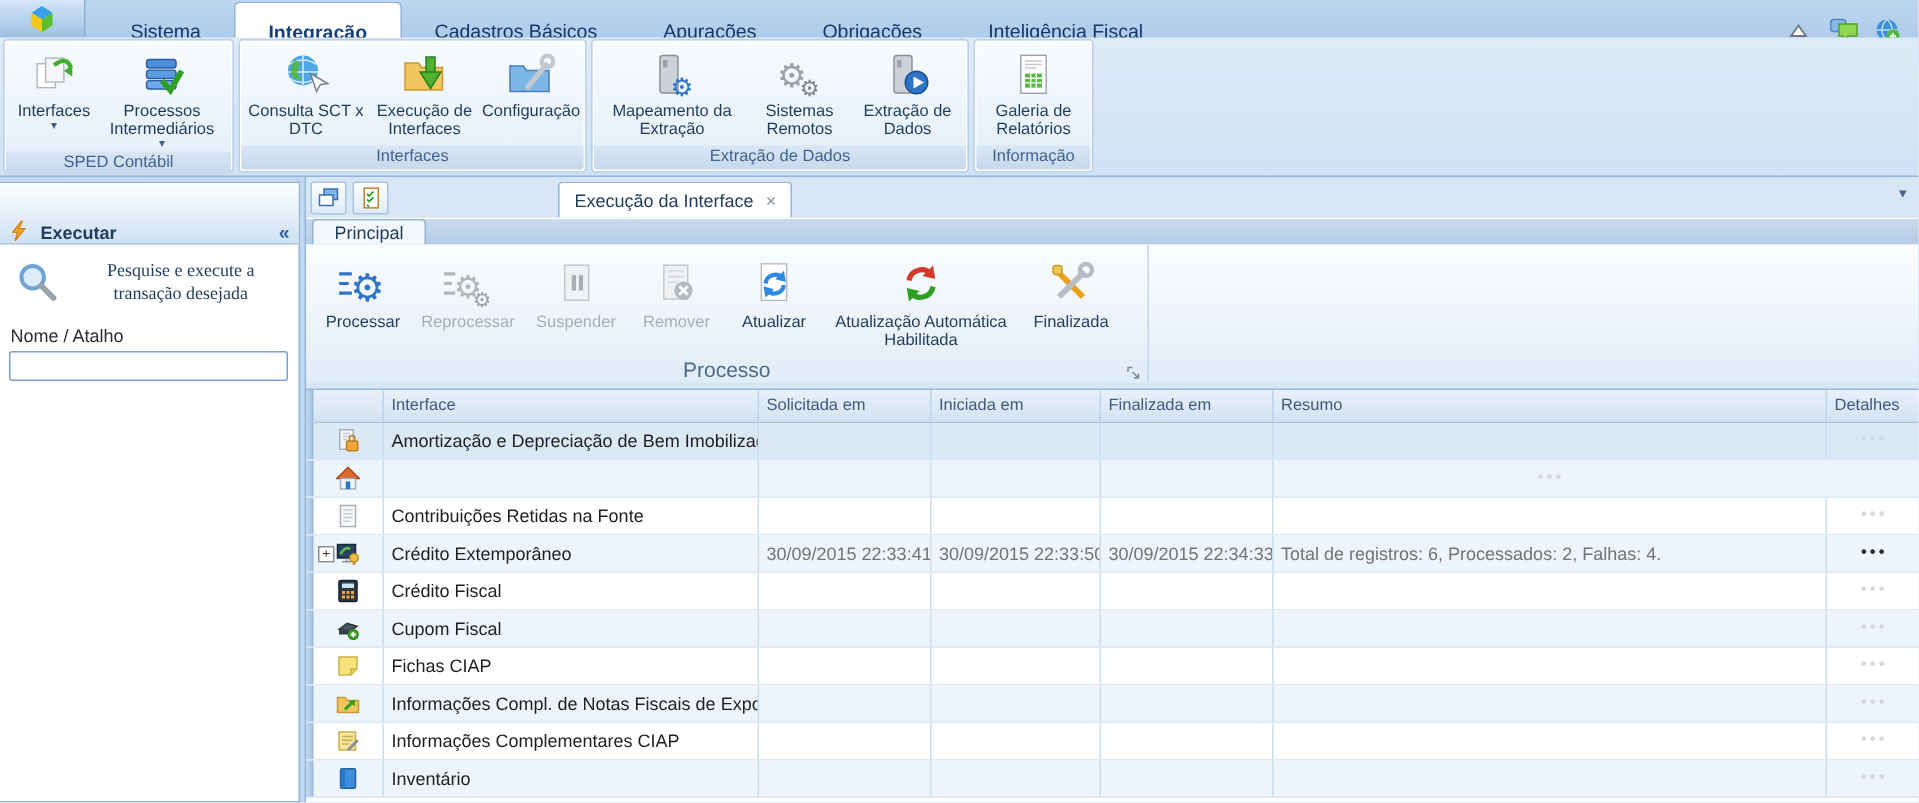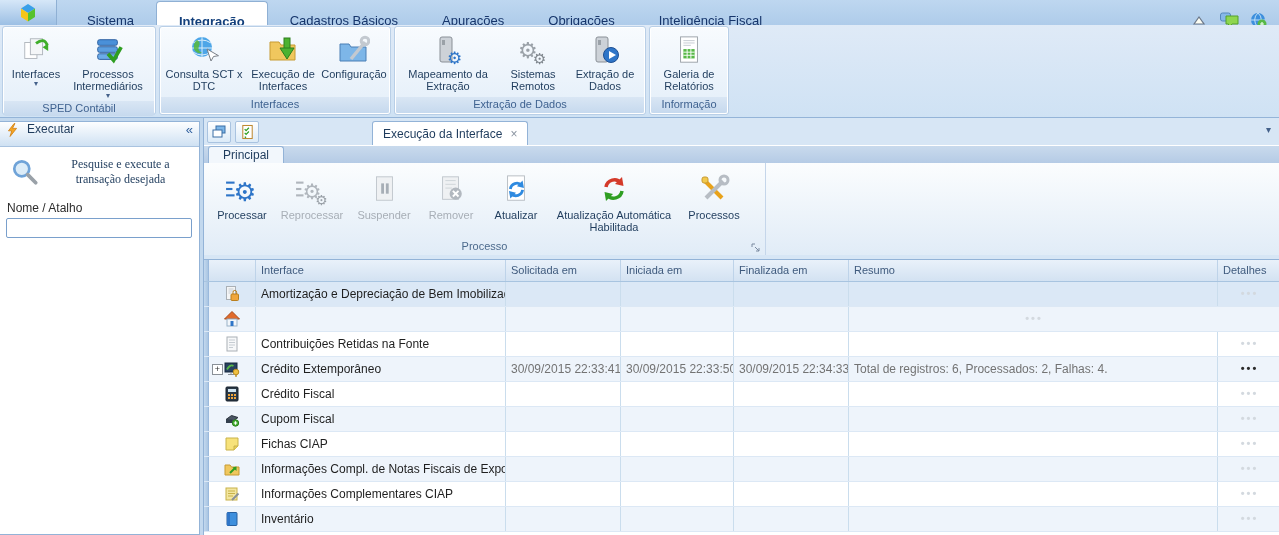--- a/index.html
+++ b/index.html
@@ -39,22 +39,22 @@
     border-radius:0 0 2px 2px; font-size:11px; color:#3f6290; text-align:center; line-height:15px; }
   .w56{width:58px}.w84{width:86px}.w80{width:80px}.w78{width:78px}.w64{width:64px}
   .w96{width:98px}.w70{width:72px}.w68{width:70px}
 
   
   .content { position:absolute; left:0; top:118px; width:1279px; height:417px; background:#c2d8ee; }
 
   
   .sidebar { position:absolute; left:0; top:3px; width:200px; height:414px;
     background:#ffffff; border:1px solid #93b3d7; border-left:none; }
-  .sb-header { height:25px; background:linear-gradient(#fdfeff,#cfe1f3);
-    border-bottom:1px solid #a9c3e0; display:flex; align-items:flex-start; padding:0 6px; }
+  .sb-header { height:41px; background:linear-gradient(#fdfeff,#cfe1f3);
+    border-bottom:1px solid #a9c3e0; display:flex; align-items:flex-end; padding:0 6px;font-weight:bold; }
   .sb-title { font-size:12px; color:#1e3b5c; margin-left:8px; }
   .sb-collapse { margin-left:auto; font-size:13px; color:#2e5f9e; cursor:pointer; }
   .sb-hint { display:flex; align-items:center; padding:10px 6px 6px 10px; gap:8px;font-family:Liberation Serif, serif; }
   .sb-hint-text { font-size:12px; color:#1e3b5c; text-align:center; line-height:15px; flex:1; }
   .sb-field-label { font-size:12px; color:#2c2c2c; margin:8px 0 3px 7px; }
   .sb-input { display:block; width:186px; margin-left:6px; height:20px;
     border:1px solid #7aa0cc; border-radius:2px; font-size:12px; padding:0 4px; }
 
   
   .workspace { position:absolute; left:203px; top:0; width:1076px; height:417px;
@@ -79,21 +79,21 @@
   .toolbar { height:92px; background:linear-gradient(#fbfdfe,#e1ecf7); display:flex; }
   .proc-group { width:562px; border-right:1px solid #c5d6ea; display:flex; flex-direction:column; }
   .proc-buttons { flex:1; display:flex; padding:4px 2px 0 6px; }
   .tb-btn { display:flex; flex-direction:column; align-items:center; padding-top:2px;
     cursor:pointer; border-radius:3px; }
   .tb-btn .tic { height:40px; display:flex; align-items:center; justify-content:center; }
   .tb-btn .tlb { font-size:11px; line-height:12px; color:#1e3b5c; text-align:center; }
   .tb-btn.disabled { cursor:default; }
   .tb-btn.disabled .tlb { color:#a7aeb6; }
   .bw62{width:64px}.bw74{width:76px}.bw66{width:68px}.bw64{width:66px}.bw130{width:132px}
-  .proc-footer { height:17px; position:relative; text-align:center; font-size:11px;
+  .proc-footer { height:17px; position:relative; text-align:center; font-size:14px;
     color:#4c притяг光6a8c; color:#4c6a8c; line-height:16px; }
   .launcher { position:absolute; right:4px; top:3px; cursor:pointer; }
 
   
   .grid { position:absolute; left:0; top:141px; width:1076px; height:276px; background:#ffffff;
     border-top:1px solid #93b3d7; overflow:hidden; }
   .g-row, .g-head { display:grid;
     grid-template-columns:5px 47px 250px 115px 113px 115px 369px 62px; }
   .g-head { height:22px; background:linear-gradient(#e9f1fa,#d3e2f2);
     border-bottom:1px solid #a8c4e0; }
@@ -406,21 +406,21 @@
             </div>
             <div class="tb-btn bw66">
               <span class="tic">
                 <svg width="32" height="32" viewBox="0 0 32 32">
                   <line x1="7" y1="8" x2="24" y2="25" stroke="#e8a21a" stroke-width="4"></line>
                   <rect x="4" y="4" width="6" height="6" rx="2" fill="#f2c94c" stroke="#c79b32"></rect>
                   <line x1="25" y1="8" x2="8" y2="25" stroke="#b7bdc4" stroke-width="4"></line>
                   <circle cx="26" cy="7" r="4" fill="none" stroke="#b7bdc4" stroke-width="3"></circle>
                 </svg>
               </span>
-              <span class="tlb">Processos</span>
+              <span class="tlb">Finalizada</span>
             </div>
           </div>
           <div class="proc-footer">
             <span>Processo</span>
             <span class="launcher">
               <svg width="10" height="10" viewBox="0 0 10 10">
                 <path d="M1 4 V1 h3 M4 4 l4 4 M8 5 v3 h-3" stroke="#7a8aa0" fill="none"></path>
               </svg>
             </span>
           </div>

